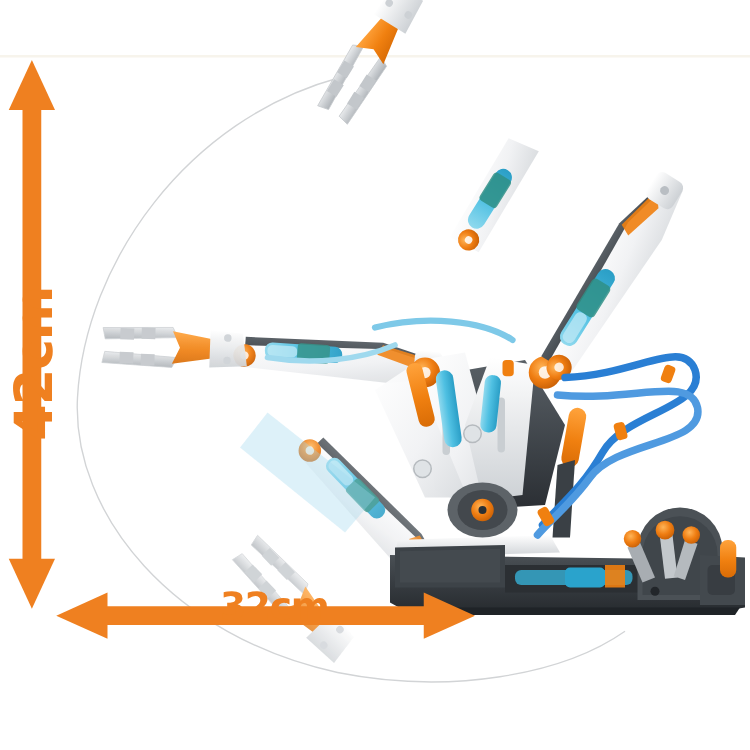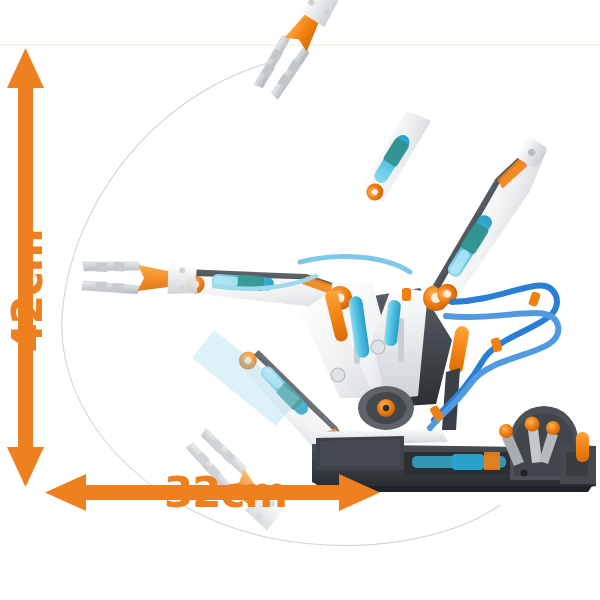--- a/index.html
+++ b/index.html
@@ -25,22 +25,22 @@
   }
   #label-height{
     left:-33px;top:268px;
     width:120px;
     font-size:42px;
     text-align:center;
     transform:rotate(-90deg);
     transform-origin:50% 50%;
   }
   #label-width{
-    left:164px;top:468px;
-    font-size:42px;
+    left:176px;top:468px;
+    font-size:30px;
   }
 </style>
 </head>
 <body>
 
 <div id="stage">
 
   <svg width="600" height="600" viewBox="0 0 600 600">
     <defs>
       <linearGradient id="gWhite" x1="0" y1="0" x2="1" y2="1">

